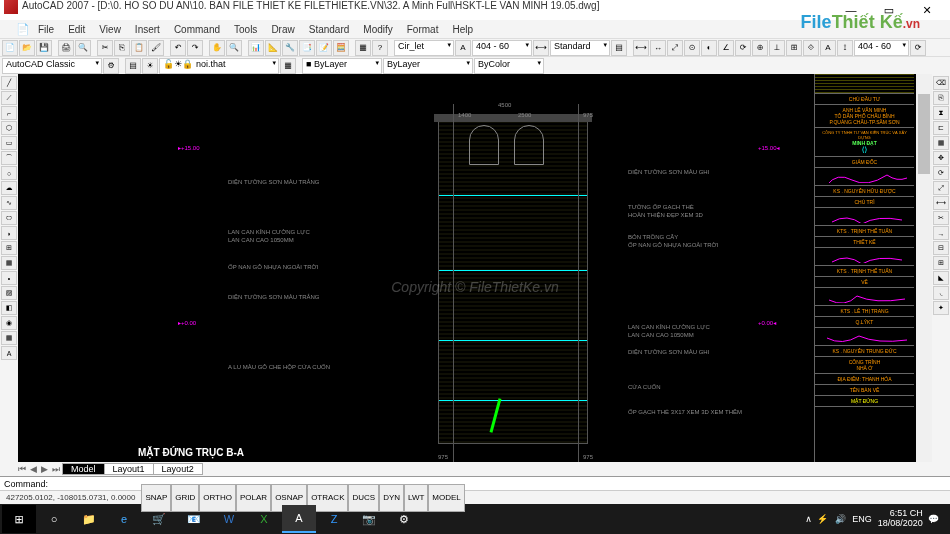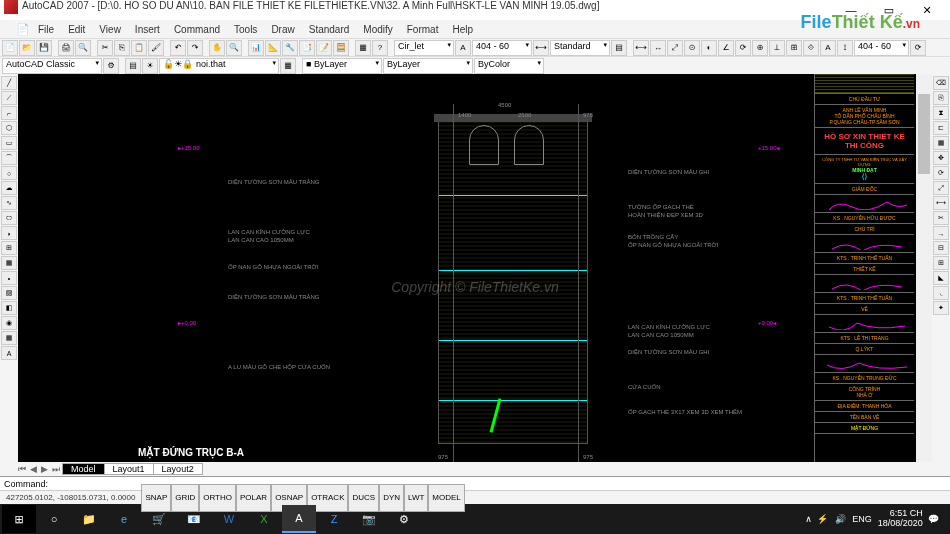--- a/index.html
+++ b/index.html
@@ -242,22 +242,20 @@
 
       <div class="title-text">MẶT ĐỨNG TRỤC B-A</div>
     </div>
 
     <div class="titleblock">
       <div class="cell" style="height:20px;background:repeating-linear-gradient(0deg,#440 0 1px,#000 1px 3px)"></div>
       <div class="cell orange">CHỦ ĐẦU TƯ</div>
       <div class="cell" style="white-space:pre-line">ANH LÊ VĂN MINH
 TỔ DÂN PHỐ CHÂU BÌNH
 P.QUẢNG CHÂU-TP.SẦM SƠN</div>
-      <div class="cell red" style="white-space:pre-line;font-size:8px;padding:4px">HỒ SƠ XIN THIẾT KẾ
-THI CÔNG</div>
       <div class="cell" style="padding:2px">
         <div style="font-size:4px;color:#f90">CÔNG TY TNHH TƯ VẤN KIẾN TRÚC VÀ XÂY DỰNG</div>
         <div class="green" style="color:#5f5;font-weight:bold">MINH ĐẠT</div>
         <div style="color:#0cc;font-size:7px;font-weight:bold">⟨⟩</div>
       </div>
       <div class="cell">GIÁM ĐỐC</div>
       <div class="cell sig"><svg>
             <path d="M10,15 Q20,2 35,10 Q50,18 70,5 Q80,12 90,8" stroke="#f0f" fill="none"></path>
           </svg></div>
       <div class="cell">KS . NGUYỄN HỮU ĐƯỢC</div>

